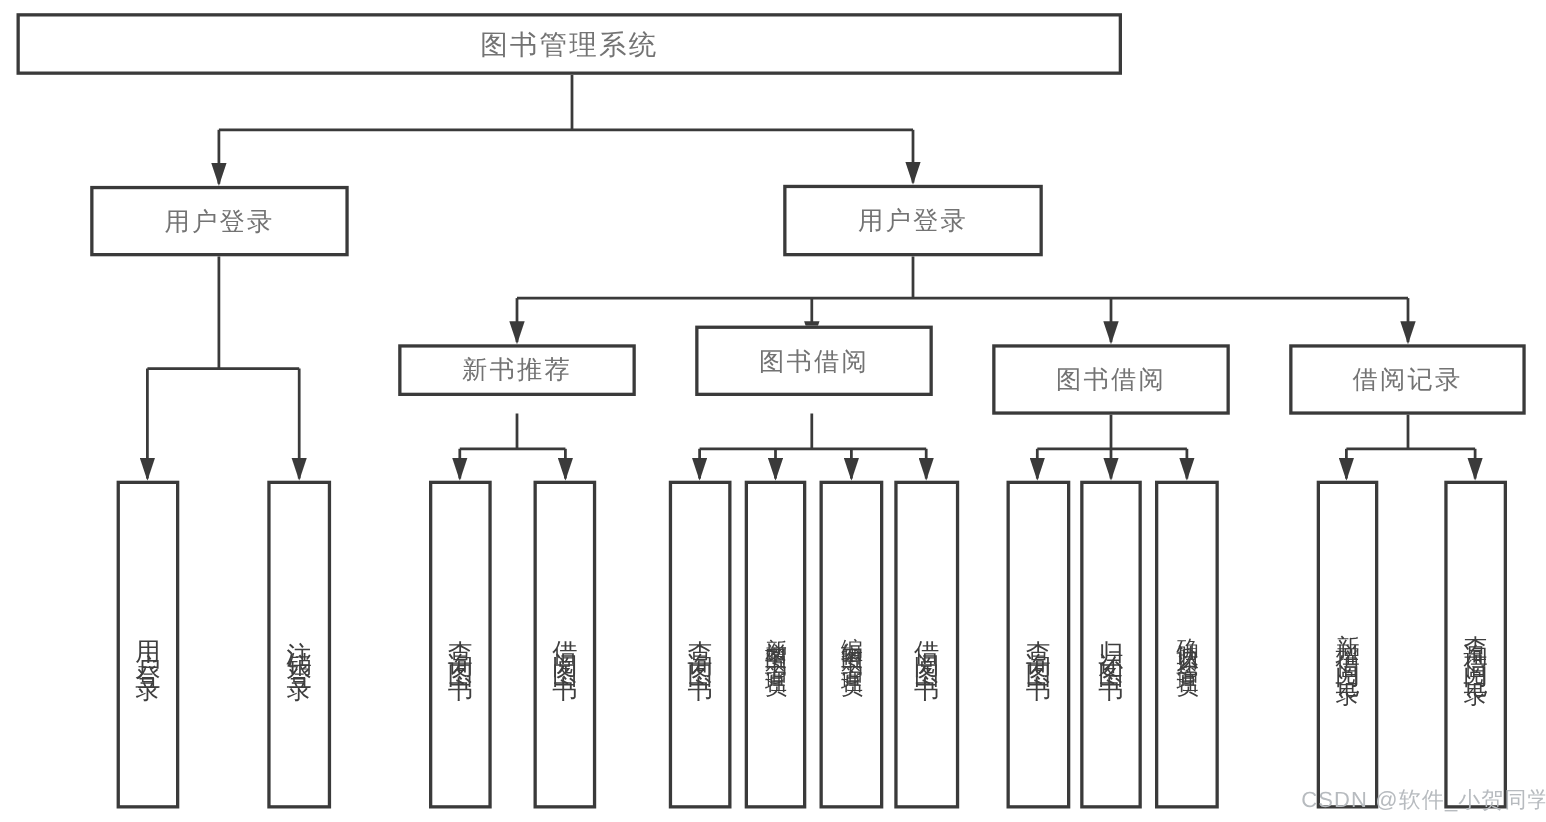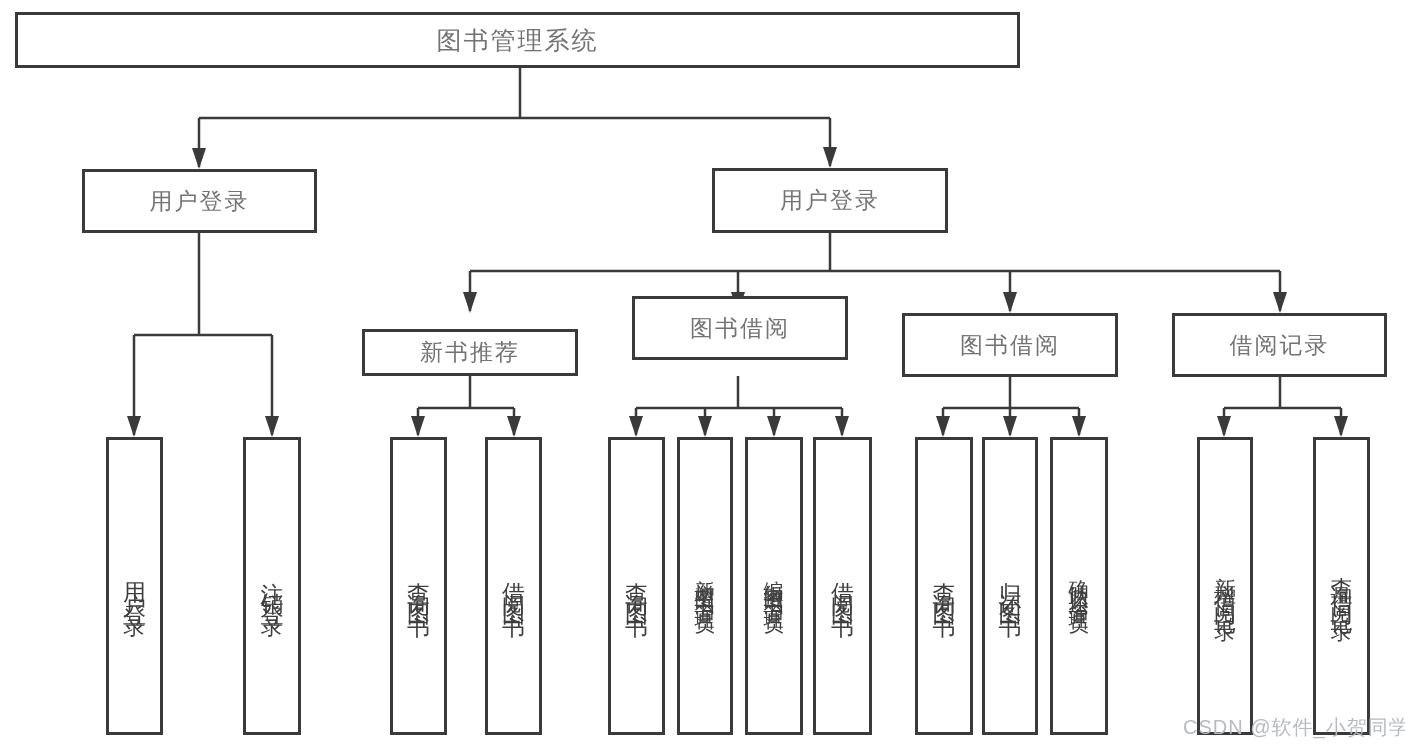--- a/index.html
+++ b/index.html
@@ -109,21 +109,21 @@
     <span>图书管理系统</span>
   </div>
 
   <div class="node hnode" style="left:82px; top:169px; width:235px; height:64px;">
     <span>用户登录</span>
   </div>
   <div class="node hnode" style="left:712px; top:168px; width:236px; height:65px;">
     <span>用户登录</span>
   </div>
 
-  <div class="node hnode" style="left:362px; top:313px; width:216px; height:47px;margin-top:16px;">
+  <div class="node hnode" style="left:362px; top:313px; width:216px; height:47px;">
     <span>新书推荐</span>
   </div>
   <div class="node hnode" style="left:632px; top:296px; width:216px; height:64px;">
     <span>图书借阅</span>
   </div>
   <div class="node hnode" style="left:902px; top:313px; width:216px; height:64px;">
     <span>图书借阅</span>
   </div>
   <div class="node hnode" style="left:1172px; top:313px; width:215px; height:64px;">
     <span>借阅记录</span>

